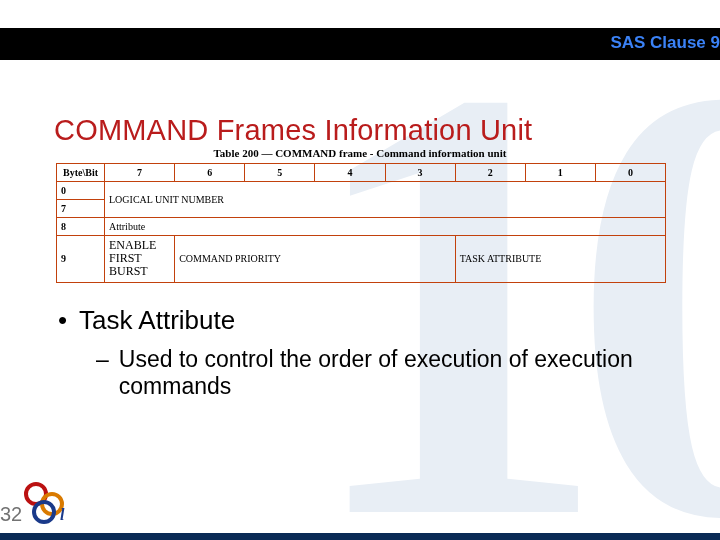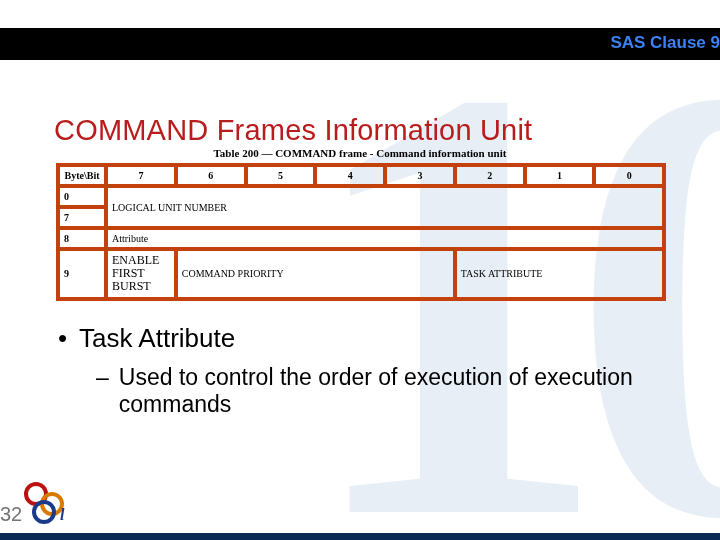--- a/index.html
+++ b/index.html
@@ -7,21 +7,21 @@
   .slide { position: relative; width: 720px; height: 540px; background: #fff; }
   
   .watermark { position: absolute; right: -120px; top: 40px; font-size: 620px; line-height: 0.85; font-weight: 700; color: #e8eef5; letter-spacing: -40px; font-family: Georgia, "Times New Roman", serif; z-index: 0; }
   .content { position: relative; z-index: 1; }
   .topbar { height: 28px; background: #fff; }
   .blacktitle { background: #000; color: #3b82f6; text-align: right; font-size: 17px; font-weight: 600; padding: 5px 0 7px; }
   .headline { font-size: 29px; font-weight: 400; color: #b91c1c; padding: 10px 18px 2px 54px; letter-spacing: 0.2px; margin-top: 44px; }
   .tablecap { text-align: center; font-size: 11px; font-weight: 600; font-family: "Times New Roman", Georgia, serif; margin-top: -2px; }
   .table-wrap { padding: 4px 54px 0 56px; }
   table.frame { border-collapse: collapse; width: 100%; font-family: "Times New Roman", Georgia, serif; font-size: 10px; table-layout: fixed; }
-  table.frame th, table.frame td { border: 4px solid #c2410c; vertical-align: middle; padding: 3px 4px; font-weight: 400; }
+  table.frame th, table.frame td { border: 1px solid #c2410c; vertical-align: middle; padding: 3px 4px; font-weight: 400; }
   table.frame th { font-weight: 700; }
   table.frame .rowhead { font-weight: 700; width: 48px; }
   table.frame .lun-row td.wide { height: 34px; }
   table.frame td.efb { font-size: 12px; line-height: 1.1; }
   .bullets { padding: 22px 54px 0 58px; font-size: 26px; color: #000; }
   .bullets .l1 { display: flex; gap: 12px; align-items: flex-start; margin-bottom: 10px; }
   .bullets .dot { font-size: 26px; line-height: 1.2; }
   .bullets .l2 { display: flex; gap: 10px; align-items: flex-start; font-size: 23px; margin-left: 38px; max-width: 560px; }
   .bullets .dash { font-size: 23px; }
   .pagenum { position: absolute; bottom: 14px; left: 0; width: 100%; font-size: 20px; color: #737373; z-index: 2; }

